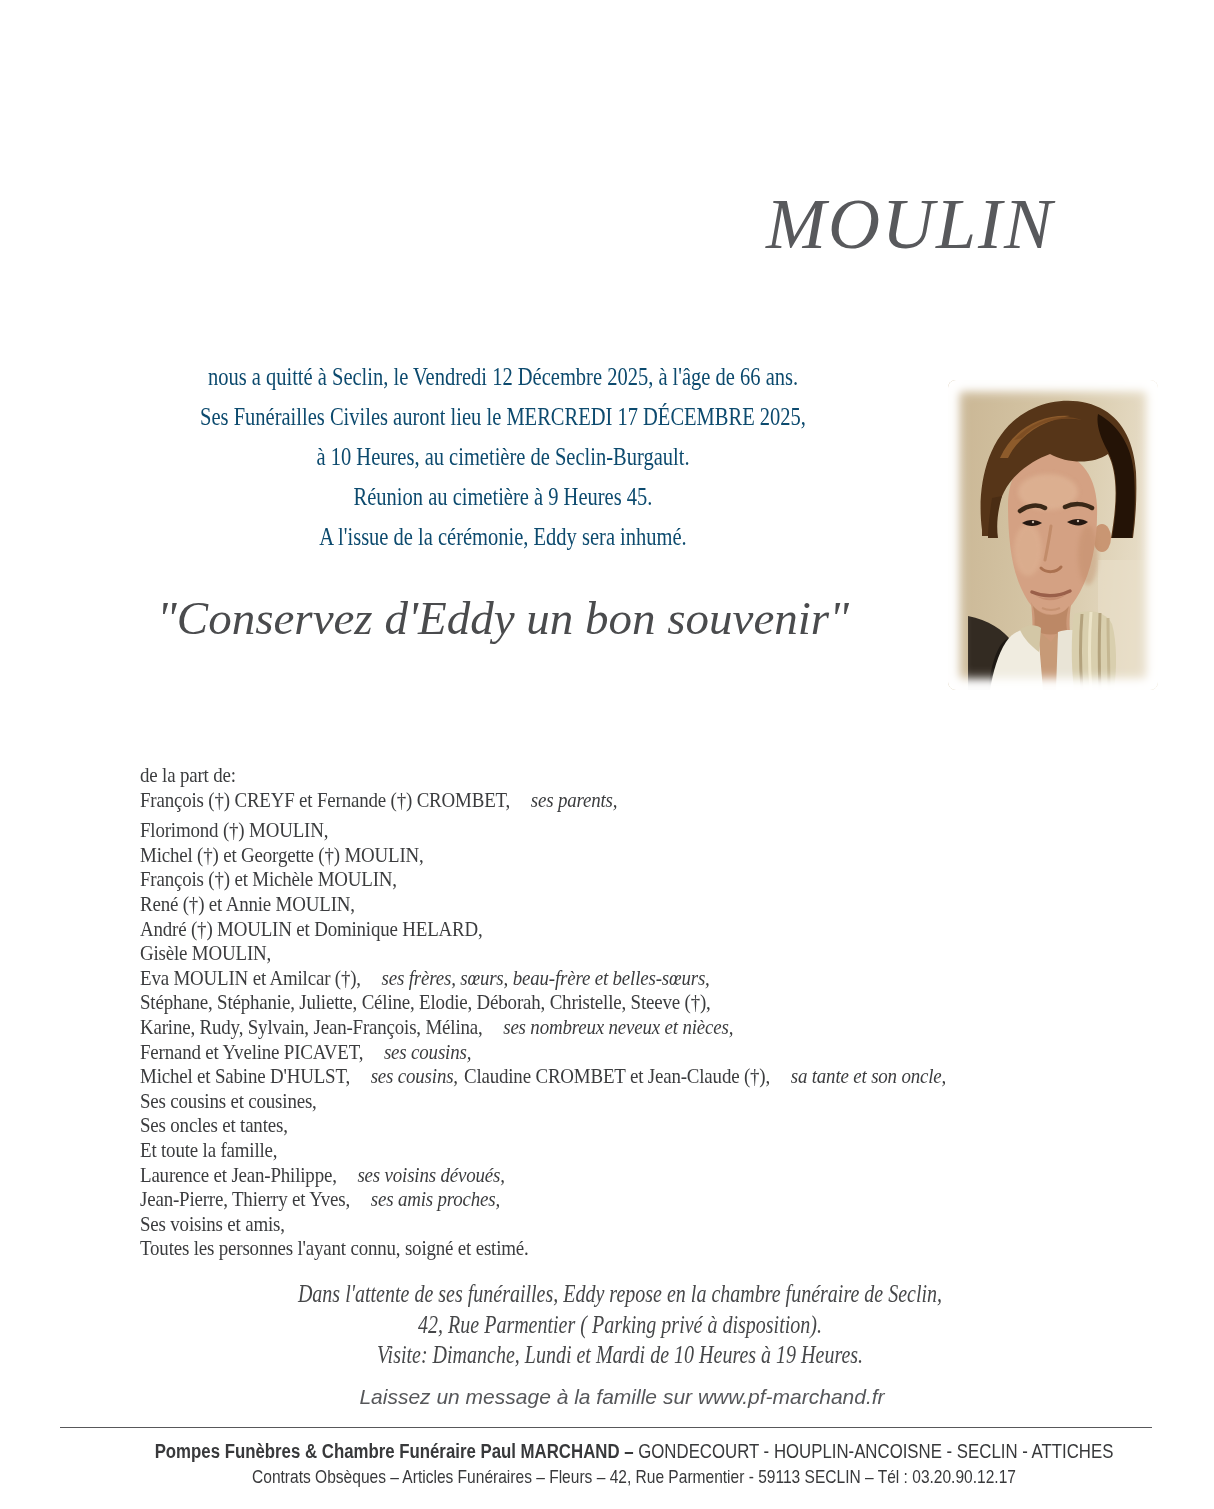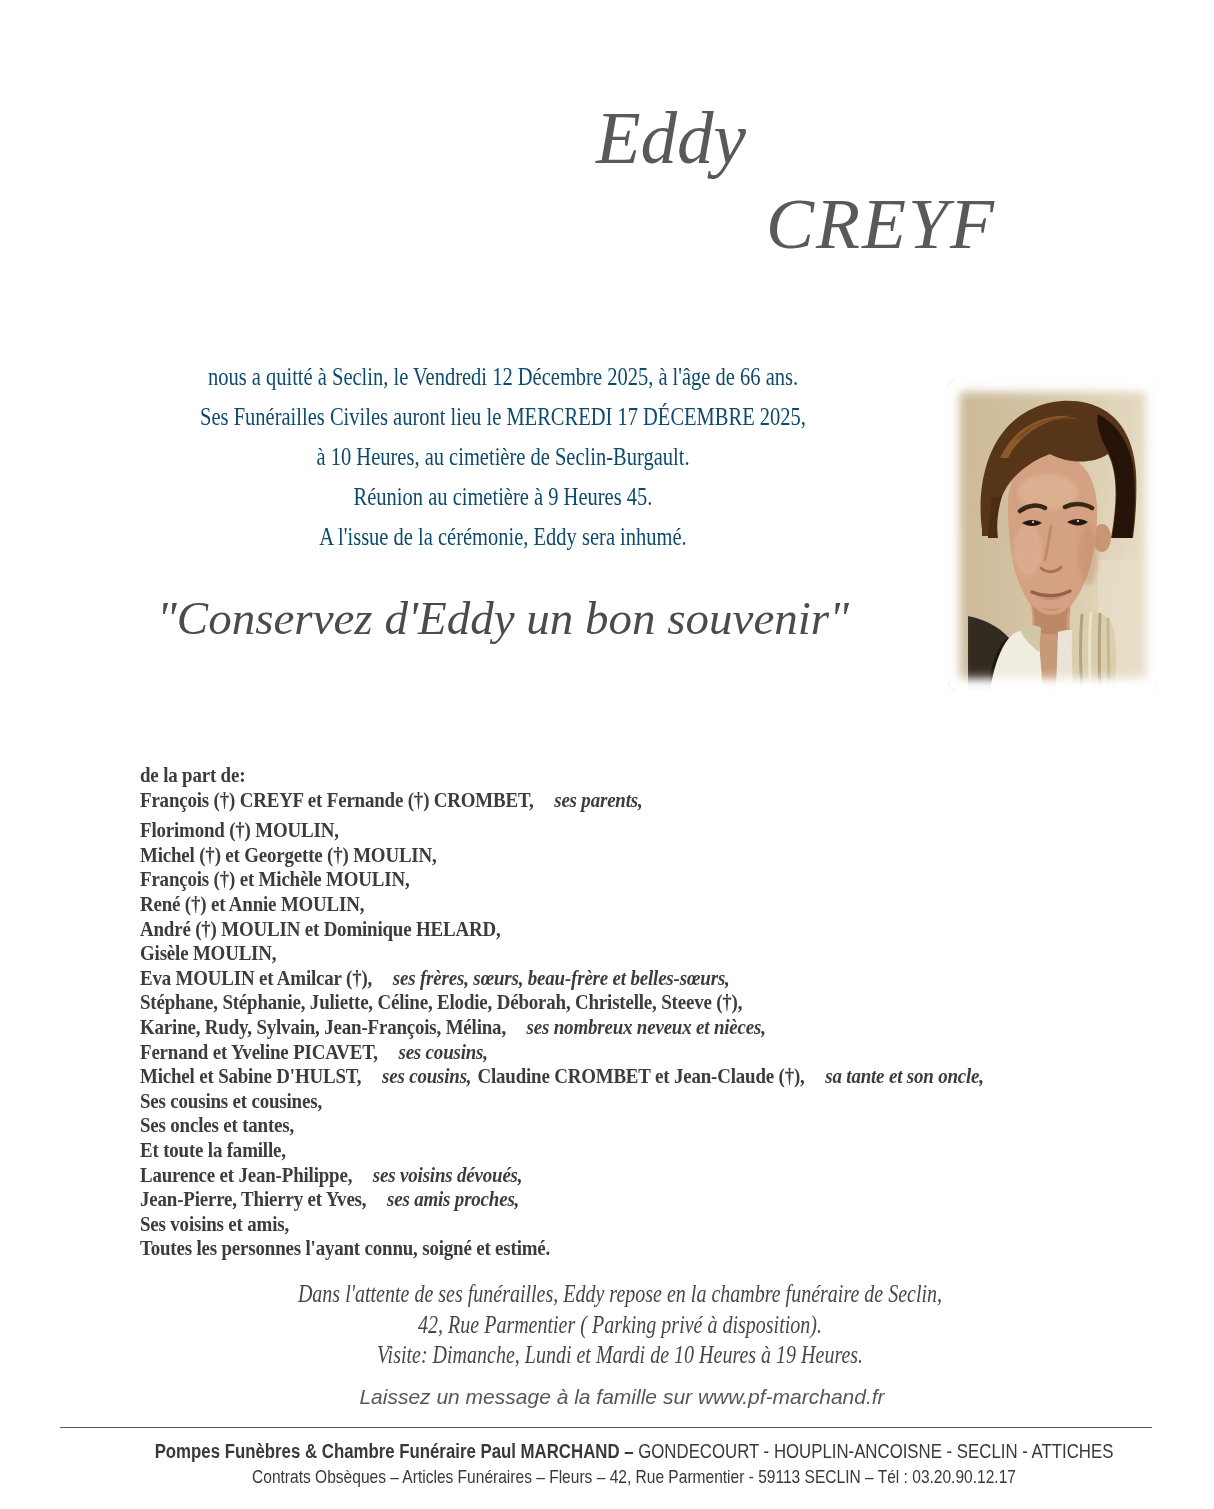--- a/index.html
+++ b/index.html
@@ -34,21 +34,21 @@
     border-radius:8px;overflow:hidden;
   }
   .photo svg{display:block;width:100%;height:100%;}
   .photo::after{
     content:"";position:absolute;inset:0;border-radius:8px;
     box-shadow:inset 0 0 14px 9px #ffffff;pointer-events:none;
   }
   
   .family{
     position:absolute;left:140px;top:763px;width:1000px;
-    font-size:22px;line-height:24.6px;color:#3b3c3e;letter-spacing:-0.2px;font-weight:bold;
+    font-size:22px;line-height:24.6px;color:#3b3c3e;letter-spacing:-0.2px;
   }
   .fam-line{white-space:nowrap;transform:scaleX(0.86);transform-origin:0 50%;}
   .fam-line.gap-after{margin-bottom:6px;}
   .fam-line .rel{font-style:italic;margin-left:24px;}
   .fam-line .cont{margin-left:7px;}
   
   .closing{
     position:absolute;left:13px;top:1279px;width:1214px;text-align:center;
     font-style:italic;font-size:25px;line-height:30.5px;color:#464749;
   }
@@ -70,22 +70,21 @@
   }
   .footer .f-line{white-space:nowrap;transform:scaleX(0.84);transform-origin:50% 50%;}
   .footer .f-line2{font-size:18.5px;}
   .footer .bold{font-weight:bold;}
 </style>
 </head>
 <body>
 
 <div class="page">
 
-  <div class="title-first">Eddy</div>
-  <div class="title-last">CREYF</div>
+  <div class="title-last">MOULIN</div>
 
   <div class="announce">
     <div class="line">nous a quitté à Seclin, le Vendredi 12 Décembre 2025, à l'âge de 66 ans.</div>
     <div class="line">Ses Funérailles Civiles auront lieu le MERCREDI 17 DÉCEMBRE 2025,</div>
     <div class="line">à 10 Heures, au cimetière de Seclin-Burgault.</div>
     <div class="line">Réunion au cimetière à 9 Heures 45.</div>
     <div class="line">A l'issue de la cérémonie, Eddy sera inhumé.</div>
   </div>
 
   <div class="quote">"Conservez d'Eddy un bon souvenir"</div>

